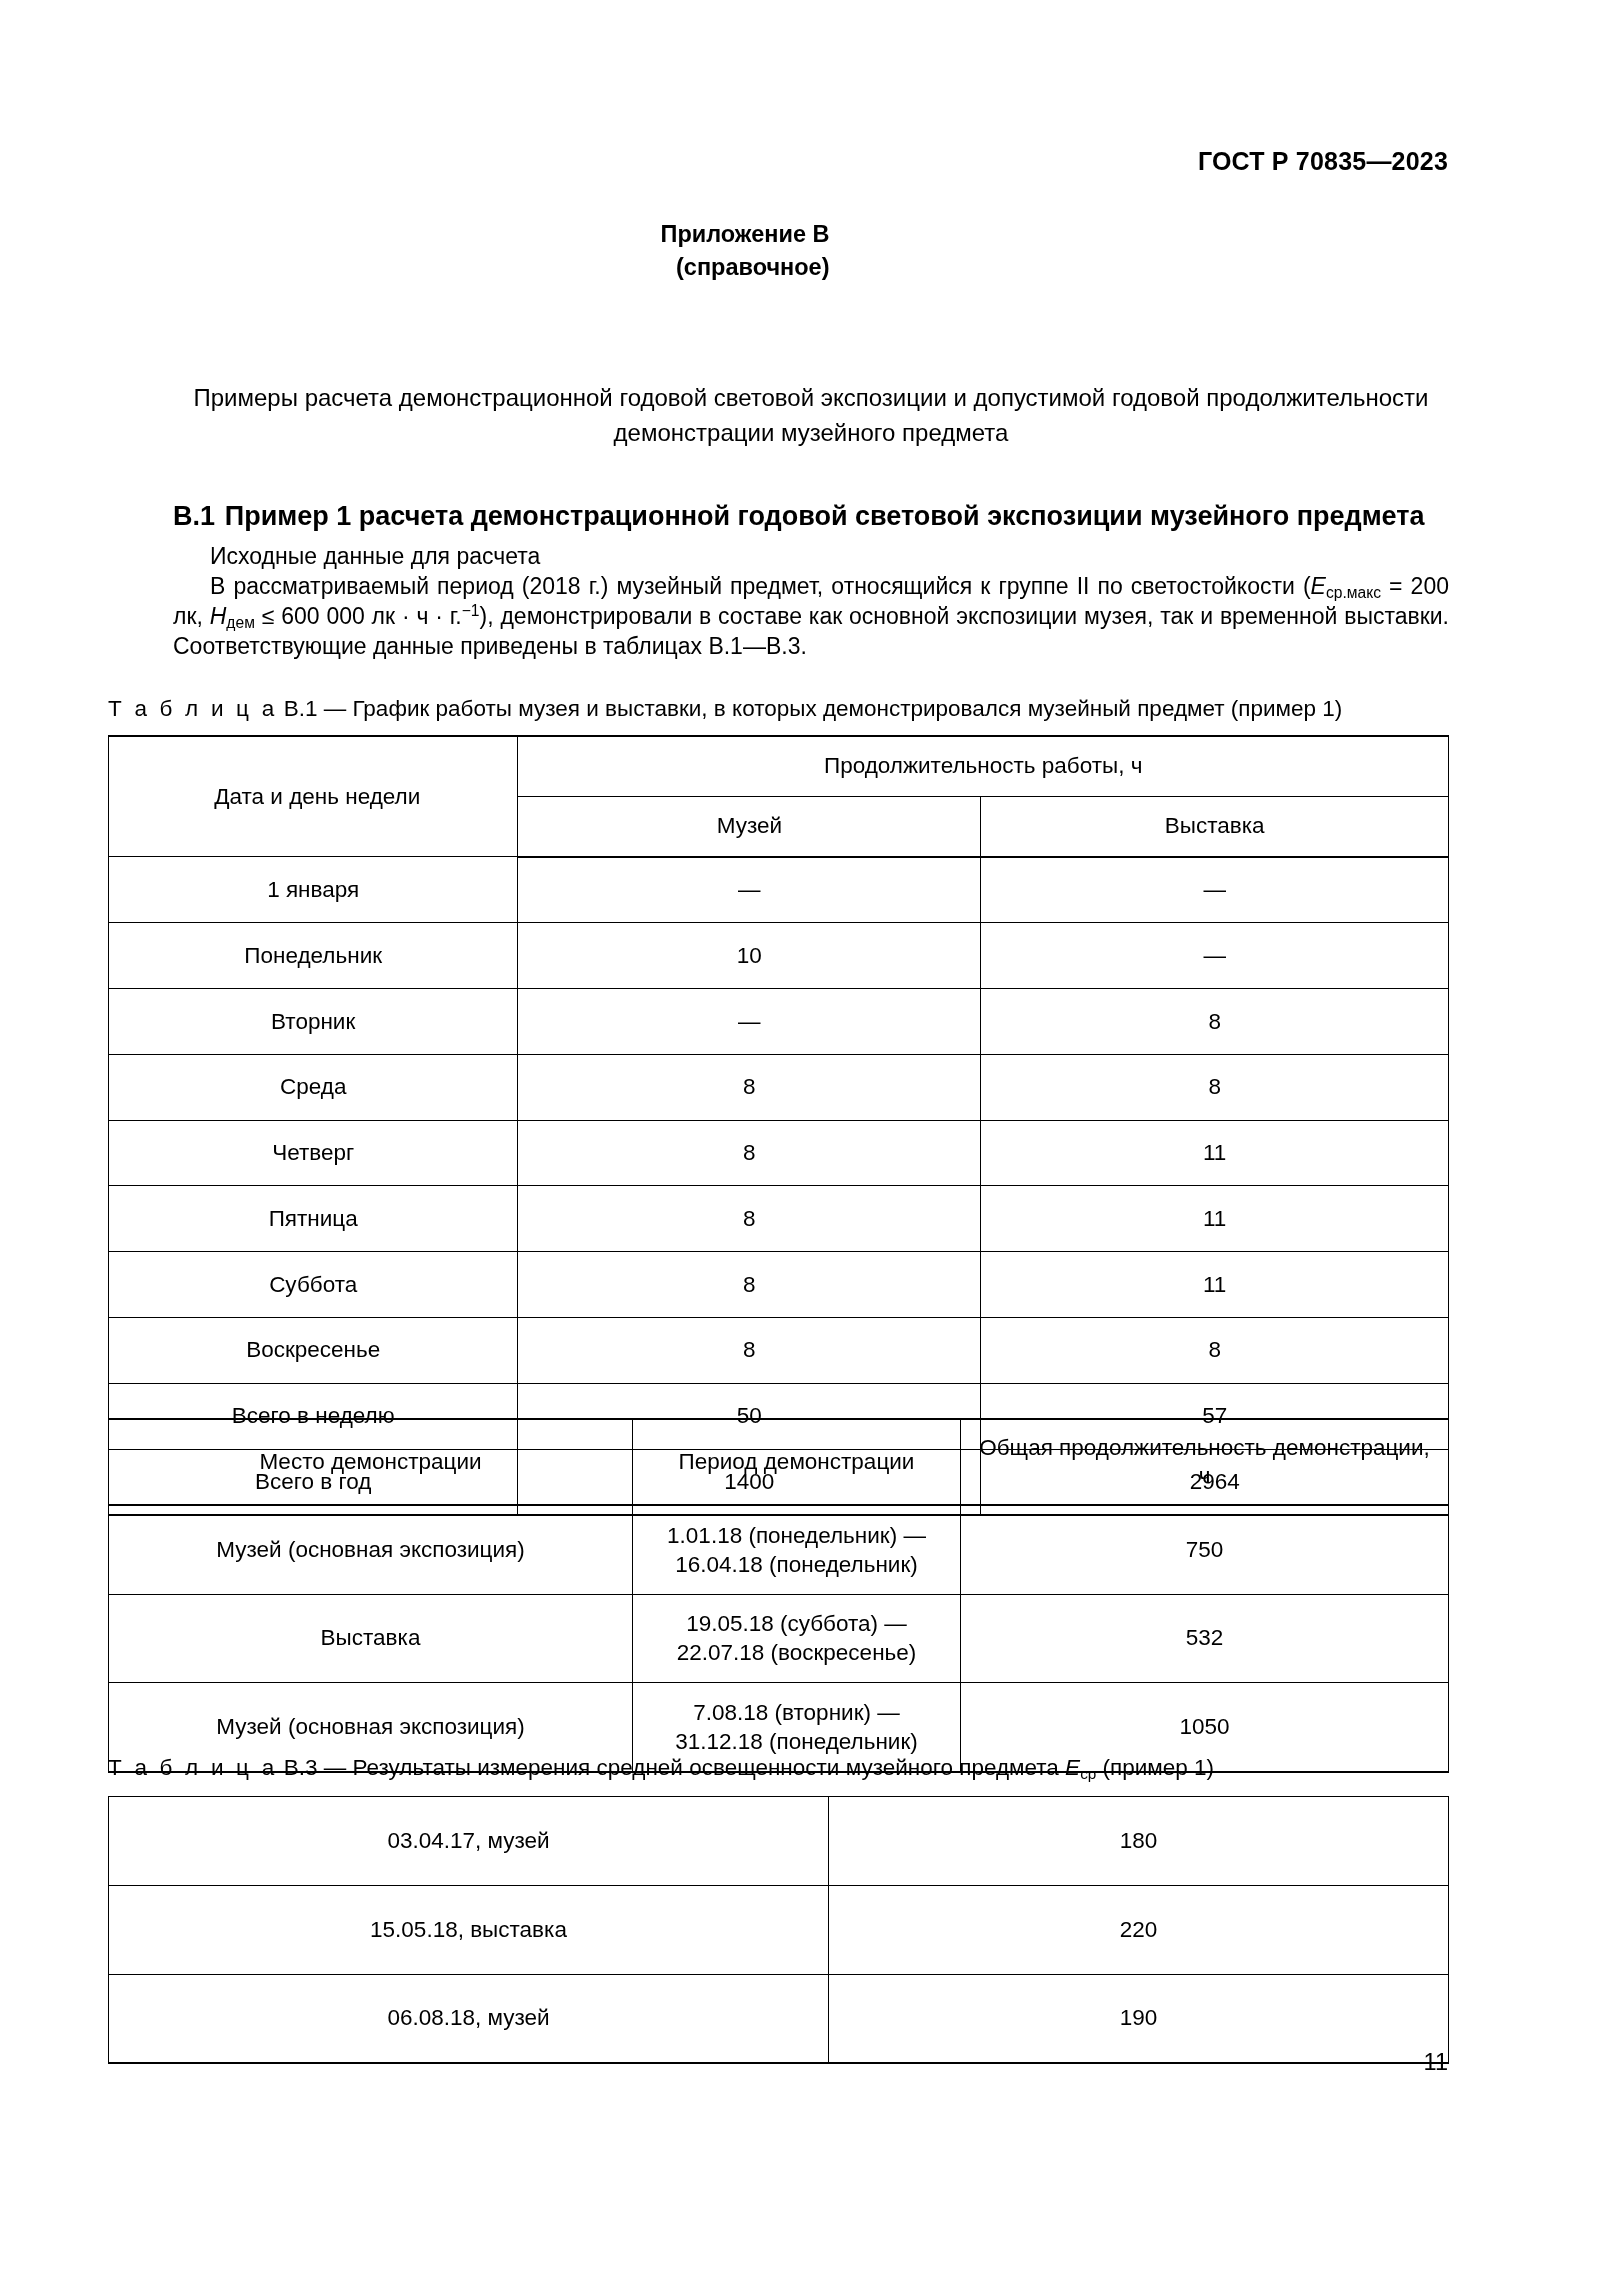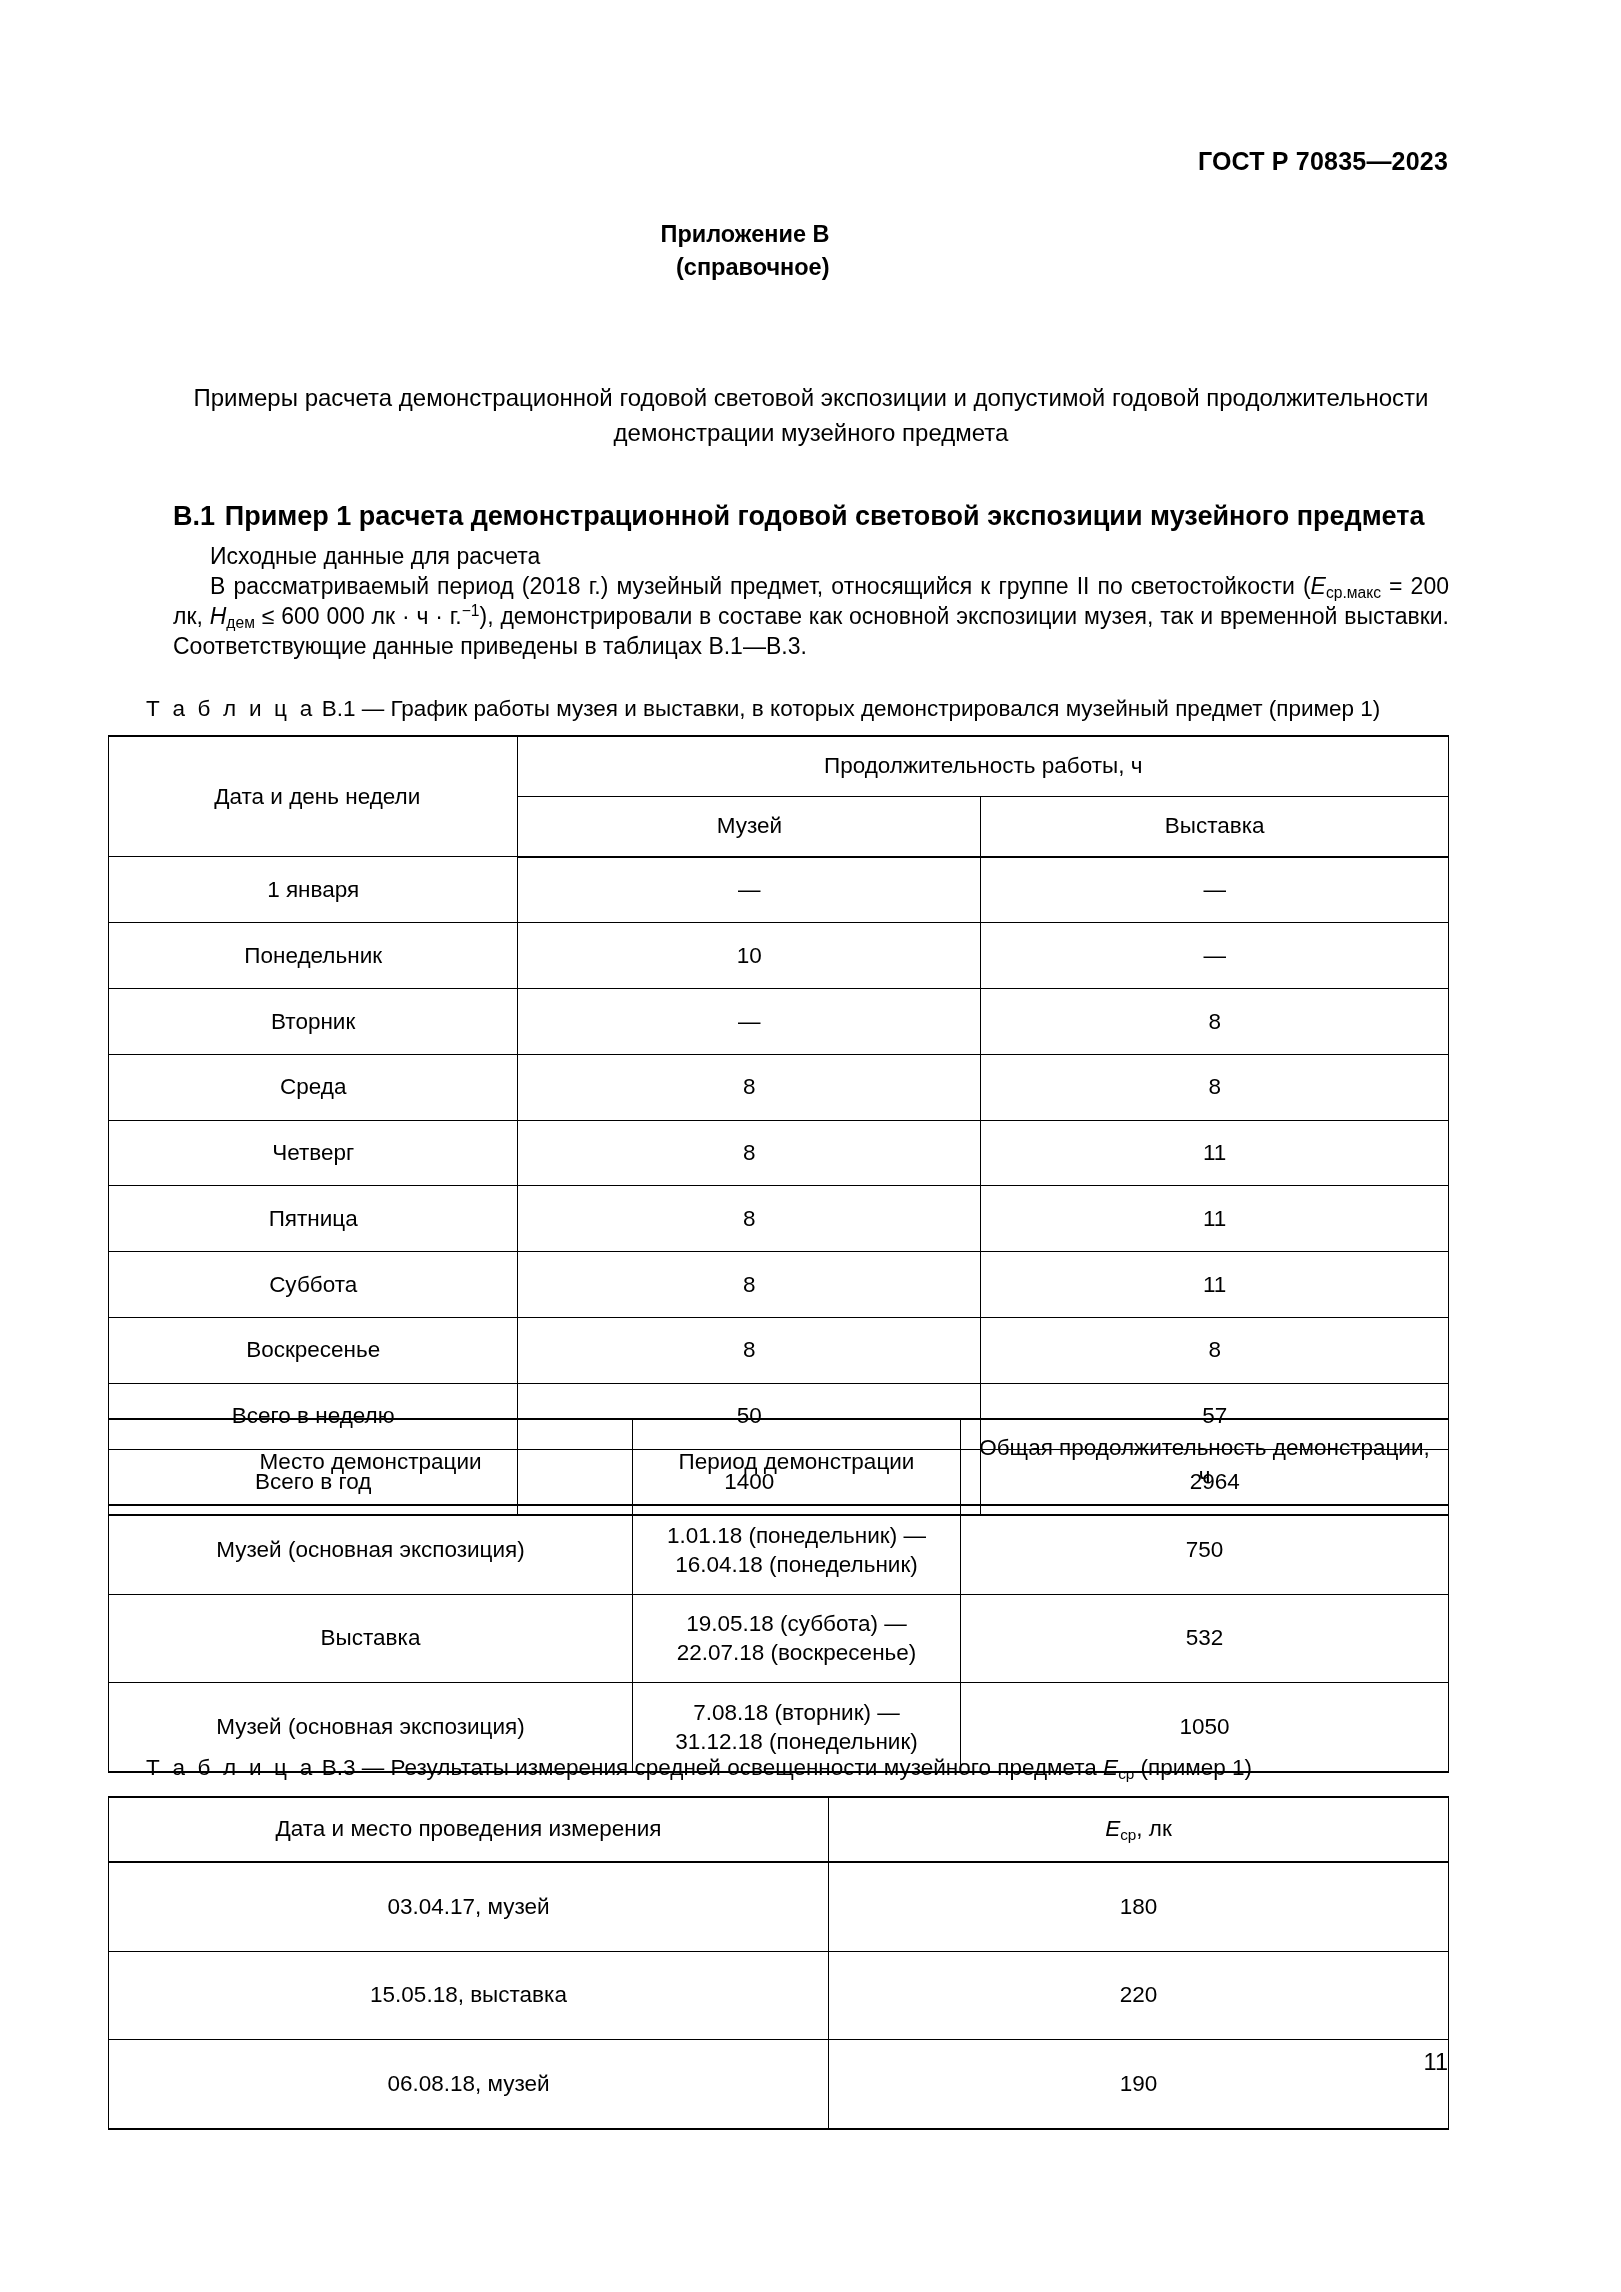--- a/index.html
+++ b/index.html
@@ -99,21 +99,20 @@
   .var { font-style: italic; }
 
   
   .table-caption {
     position: absolute;
     left: 108px;
     width: 1372px;
     font-size: 22.5px;
     line-height: 29px;
     white-space: nowrap;
-    margin-left: 38px;
   }
   .sp-word { letter-spacing: 3.2px; }
 
   
   table.gost {
     position: absolute;
     border-collapse: collapse;
     font-size: 22.5px;
     table-layout: fixed;
   }
@@ -312,24 +311,20 @@
     <span>—</span>
     <span>Результаты измерения средней освещенности музейного предмета </span><span class="var">E</span><sub>ср</sub><span> (пример 1)</span>
   </div>
 
   <table class="gost" id="table-b3">
     <colgroup>
       <col class="c1">
         <col class="c2">
     </colgroup>
     <tbody>
-      <tr>
-        <td class="thick-top thick-bottom" style="height:55px;">Дата и место проведения измерения</td>
-        <td class="thick-top thick-bottom"><span class="var">E</span><sub>ср</sub><span>, лк</span></td>
-      </tr>
 
       <tr class="row-xtall">
         <td>03.04.17, музей</td>
         <td>180</td>
       </tr>
       <tr class="row-xtall">
         <td>15.05.18, выставка</td>
         <td>220</td>
       </tr>
       <tr class="row-xtall">

